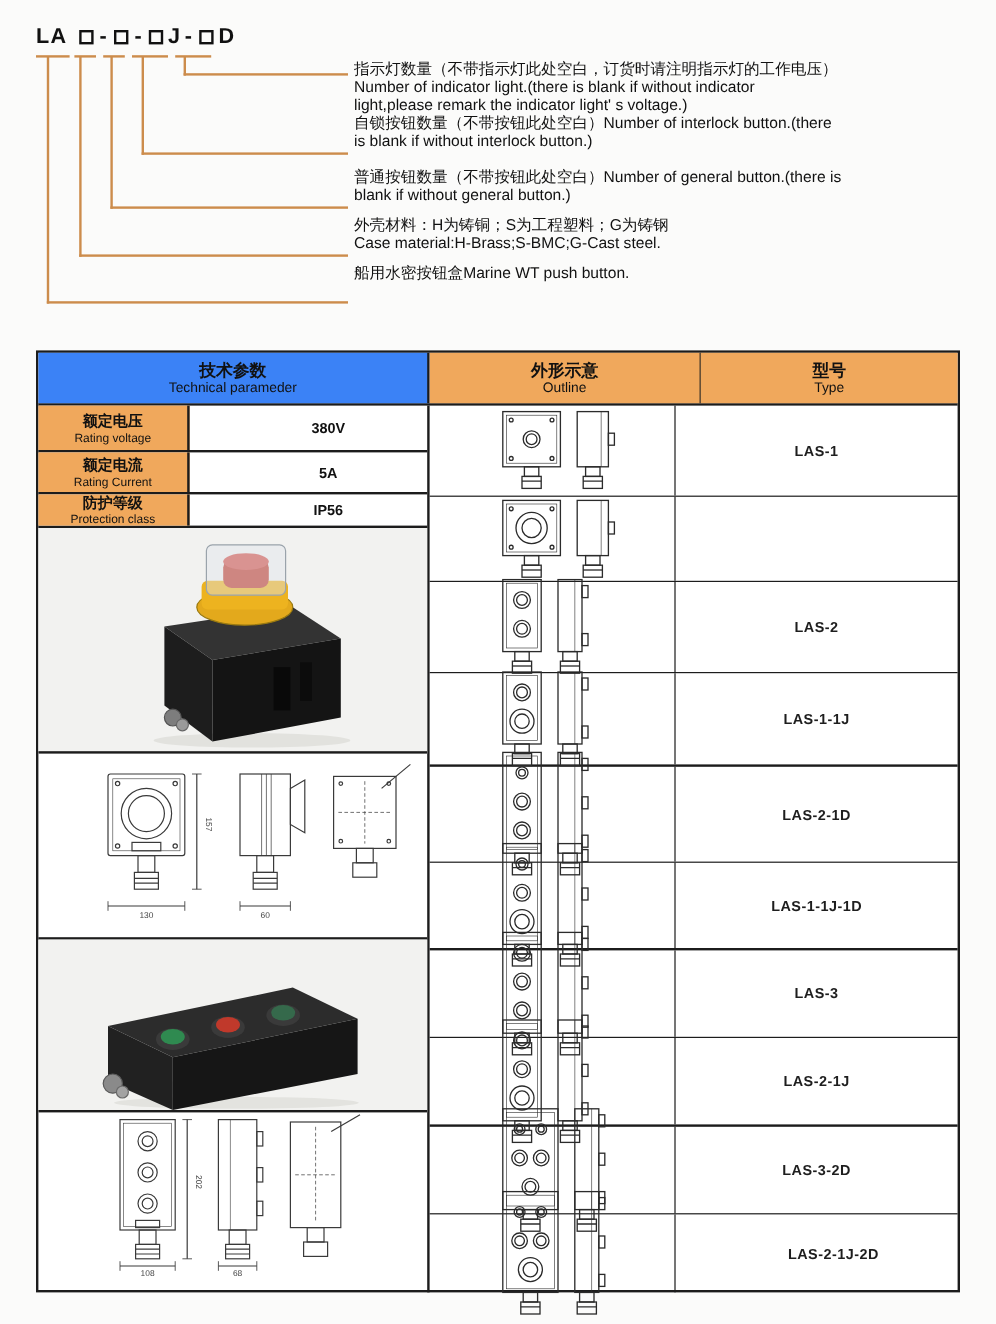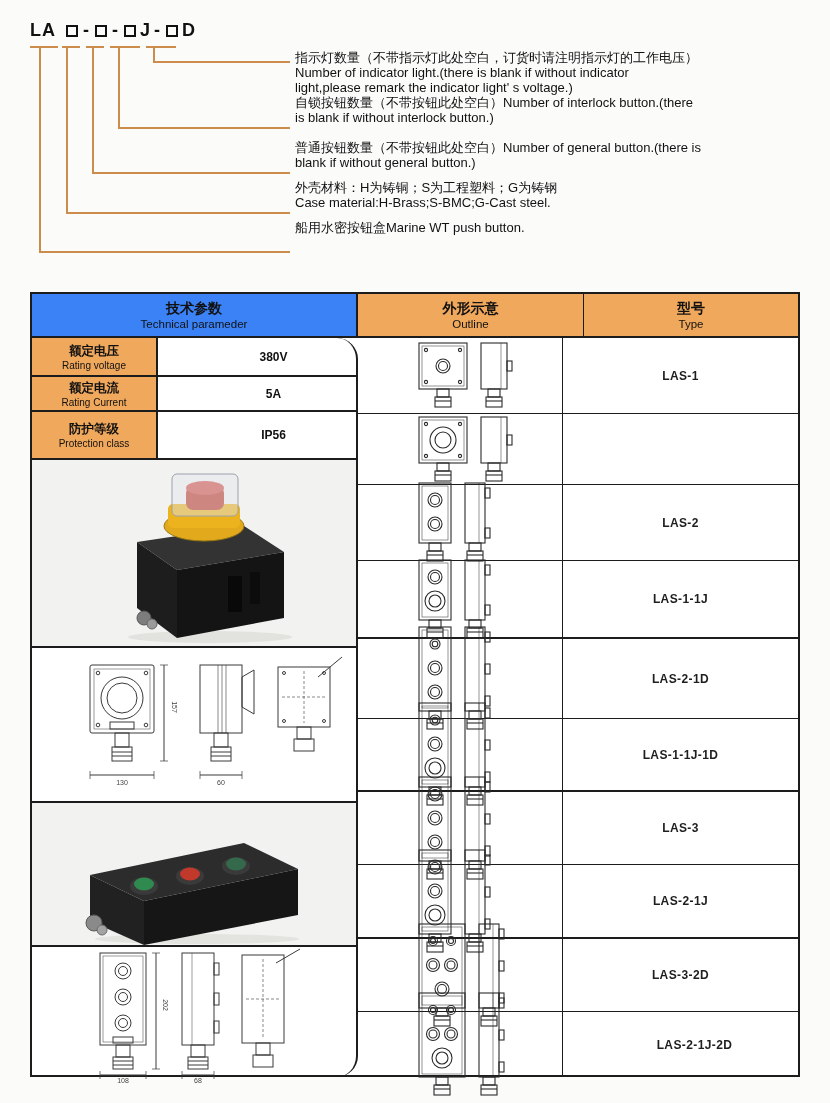--- a/index.html
+++ b/index.html
@@ -29,21 +29,21 @@
     border:2px solid var(--bd);background:#fff;}
   .thead{display:flex;height:44px;border-bottom:2px solid var(--bd);}
   .th{display:flex;flex-direction:column;justify-content:center;align-items:center;}
   .th .cn{font-size:14px;font-weight:bold;}
   .th .en{font-size:11.5px;}
   .th-tech{width:326px;background:#3b82f6;border-right:2px solid var(--bd);}
   .th-outline{width:226px;background:var(--orange);border-right:1px solid var(--bd);}
   .th-type{flex:1;background:var(--orange);}
 
   .tbody{display:flex;height:739px;}
-  .leftcol{width:326px;border-right:2px solid var(--bd);border-radius:21px;}
+  .leftcol{width:326px;border-right:2px solid var(--bd);}
   .prow{display:flex;border-bottom:2px solid var(--bd);}
   .plabel{width:126px;background:var(--orange);border-right:2px solid var(--bd);
     display:flex;flex-direction:column;justify-content:center;align-items:center;}
   .plabel .cn{font-size:12.5px;font-weight:bold;}
   .plabel .en{font-size:10px;}
   .pvalue{flex:1;display:flex;align-items:center;justify-content:center;
     font-size:12px;font-weight:600;padding-left:33px;}
   .lsec{border-bottom:2px solid var(--bd);display:flex;align-items:center;justify-content:center;overflow:hidden;}
   .lsec.photo{background:var(--photoBg);}
   .lsec.last{border-bottom:none;}
@@ -138,21 +138,21 @@
         </div>
         <div class="pvalue">380V</div>
       </div>
       <div class="prow" style="height:35px">
         <div class="plabel">
           <div class="cn">额定电流</div>
           <div class="en">Rating Current</div>
         </div>
         <div class="pvalue">5A</div>
       </div>
-      <div class="prow" style="height:48px">
+      <div class="prow" style="height:28px">
         <div class="plabel">
           <div class="cn">防护等级</div>
           <div class="en">Protection class</div>
         </div>
         <div class="pvalue">IP56</div>
       </div>
 
       <div class="lsec photo" style="height:188px">
         <svg width="324" height="186" viewBox="0 0 324 186">
           <ellipse cx="178" cy="177" rx="82" ry="6" fill="#e2e2de"></ellipse>

